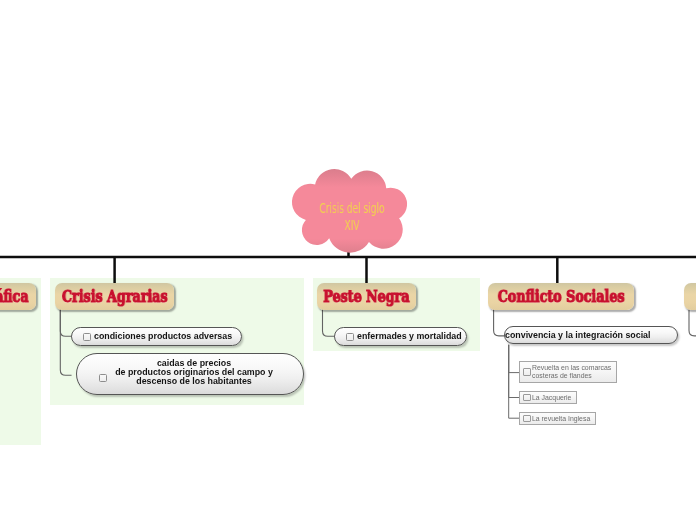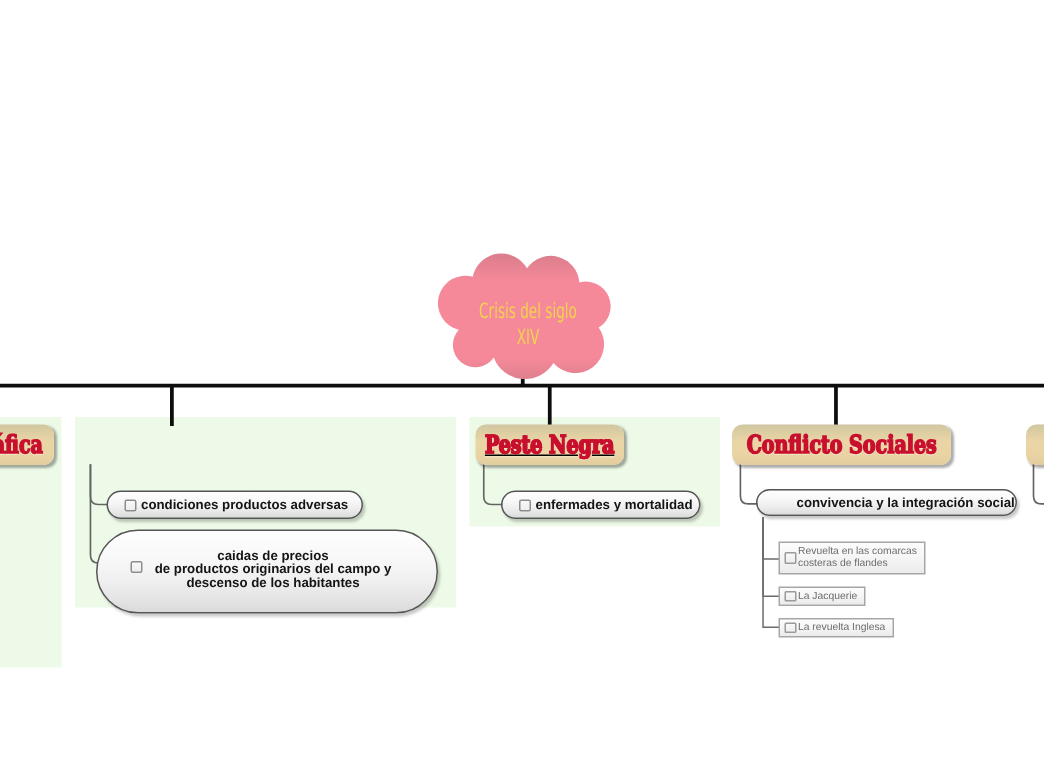--- a/index.html
+++ b/index.html
@@ -83,45 +83,48 @@
   </svg>
 
   <div class="cloud-wrap">
     <div class="cloud-text">Crisis del siglo
 XIV</div>
   </div>
 
   <div class="title-pill" style="left:-114.2px;top:283px;width:150px;">
     <span>Crisis Demográfica</span>
   </div>
-  <div class="title-pill" style="left:317px;top:283px;width:98.8px;text-decoration:underline;">
+  <div class="title-pill" style="left:55px;top:283px;width:118.8px;">
+    <span>Crisis Agrarias</span>
+  </div>
+  <div class="title-pill" style="left:317px;top:283px;width:98.8px;">
     <span>Peste Negra</span>
   </div>
   <div class="title-pill" style="left:487.7px;top:283px;width:146px;">
     <span>Conflicto Sociales</span>
   </div>
   <div class="title-pill" style="left:684.4px;top:283px;width:60px;">
     
   </div>
 
   <div class="cap" style="left:71px;top:327px;width:170.5px;height:19px;">
     <span class="cbx"></span>
     <span class="txt">condiciones productos adversas</span>
   </div>
-  <div class="cap" style="left:64px;top:353px;width:228px;height:56px;padding:0;">
+  <div class="cap" style="left:76px;top:353px;width:228px;height:42px;padding:0;">
     <span class="cbx" style="position:absolute;left:21.5px;top:19.5px;"></span>
     <span class="txt" style="text-align:center;width:100%;padding:0 11px 0 19px;position:relative;top:-1.3px;">caidas de precios
 de productos originarios del campo y
 descenso de los habitantes</span>
   </div>
   <div class="cap" style="left:334px;top:327px;width:133px;height:19px;">
     <span class="cbx"></span>
     <span class="txt">enfermades y mortalidad</span>
   </div>
-  <div class="cap" style="left:503.8px;top:326px;width:174.2px;height:18.2px;padding:1.6px 0 0 0;justify-content:flex-end;">
+  <div class="cap" style="left:503.8px;top:326px;width:174.2px;height:18.2px;padding:1.6px 0 0 0;justify-content:flex-start;">
     <span class="txt">convivencia y la integración social</span>
   </div>
 
   <div class="rect" style="left:518.7px;top:361.3px;width:98.5px;height:21.5px;">
     <span class="cbx sm"></span>
     <span class="txt">Revuelta en las comarcas
 costeras de flandes</span>
   </div>
   <div class="rect" style="left:518.7px;top:391.2px;width:58px;height:12.7px;">
     <span class="cbx sm"></span>

